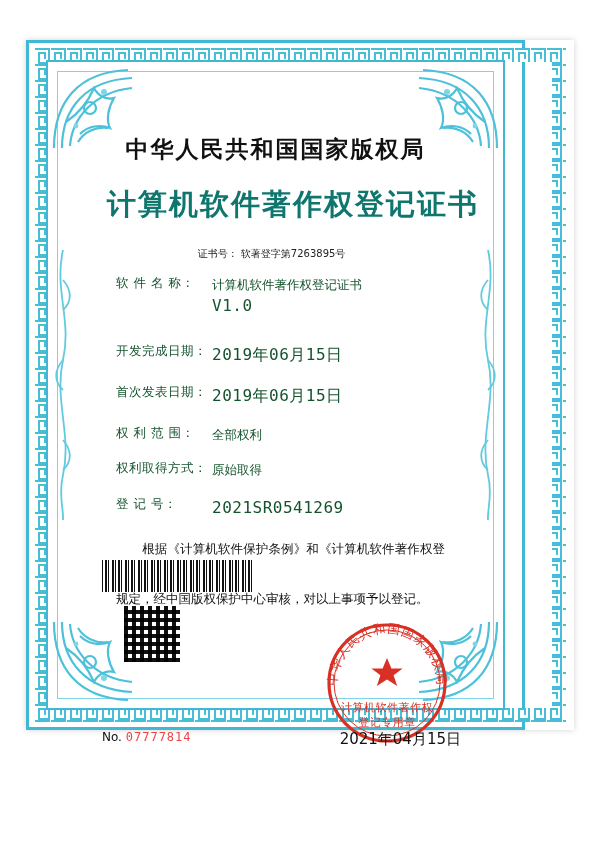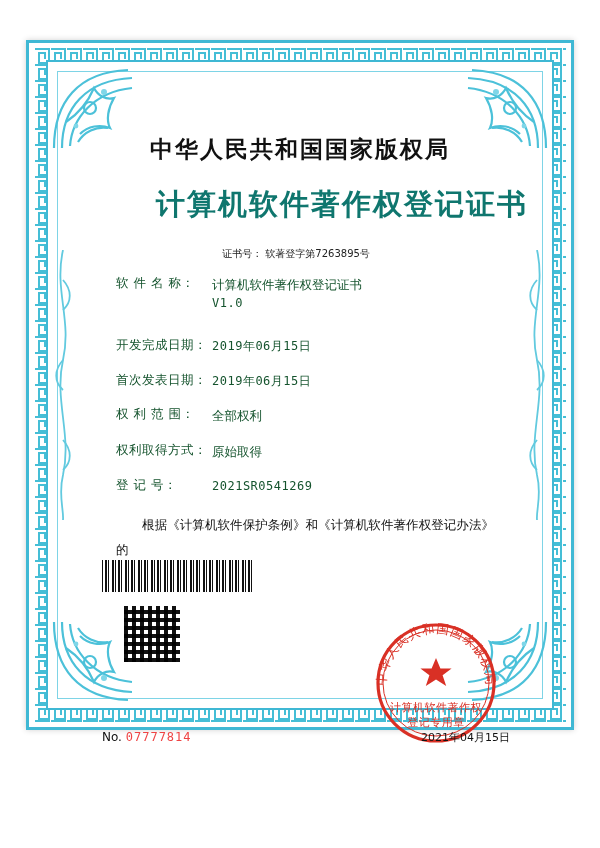--- a/index.html
+++ b/index.html
@@ -13,21 +13,21 @@
     font-family: "Liberation Sans", sans-serif;
     position: relative;
     overflow: hidden;
   }
 
   
   .certificate {
     position: absolute;
     left: 26px;
     top: 40px;
-    width: 548px;
+    width: 499px;
     height: 690px;
     background: #ffffff;
     box-sizing: border-box;
   }
 
   
   .border-outer {
     position: absolute;
     inset: 0;
     border: 3px solid #3fb8d4;
@@ -128,26 +128,26 @@
     letter-spacing: 0.5px;
     white-space: nowrap;
   }
   .field-value {
     flex: 1;
     line-height: 1.55;
   }
   .field-value .v2 {
     display: block;
     font-family: "DejaVu Sans Mono", monospace;
-    font-size: 12px;
+    font-size: 16px;
     letter-spacing: 0.5px;
   }
   .mono {
     font-family: "DejaVu Sans Mono", monospace;
-    font-size: 12px;
+    font-size: 16px;
     letter-spacing: 0.5px;
   }
 
   .sep-space { height: 8px; }
 
   .para {
     margin-top: 14px;
     padding-left: 44px;
     padding-right: 34px;
     font-size: 12.5px;
@@ -196,21 +196,21 @@
   }
   .doc-no .num {
     color: #ef4444;
     font-family: "DejaVu Sans Mono", monospace;
     letter-spacing: 1px;
   }
   .issue-date {
     position: absolute;
     right: 64px;
     top: 690px;
-    font-size: 11px;
+    font-size: 15px;
     color: #111111;
     font-family: "DejaVu Sans", sans-serif;
     margin-left: 21px;
   }
 
   
   .seal {
     position: absolute;
     right: 70px;
     top: 575px;
@@ -385,20 +385,21 @@
 
       <div class="field-row">
         <div class="field-label">登 记 号：</div>
         <div class="field-value mono">2021SR0541269</div>
       </div>
 
     </div>
 
     <div class="para">
       <span class="indent"></span><span>根据《计算机软件保护条例》和《计算机软件著作权登记办法》的</span><br>
+      <span>规定，经中国版权保护中心审核，对以上事项予以登记。</span>
     </div>
 
   </div>
 
   <div class="codes">
     <div class="barcode"></div>
     <div class="qrcode"></div>
   </div>
 
   <div class="seal">

